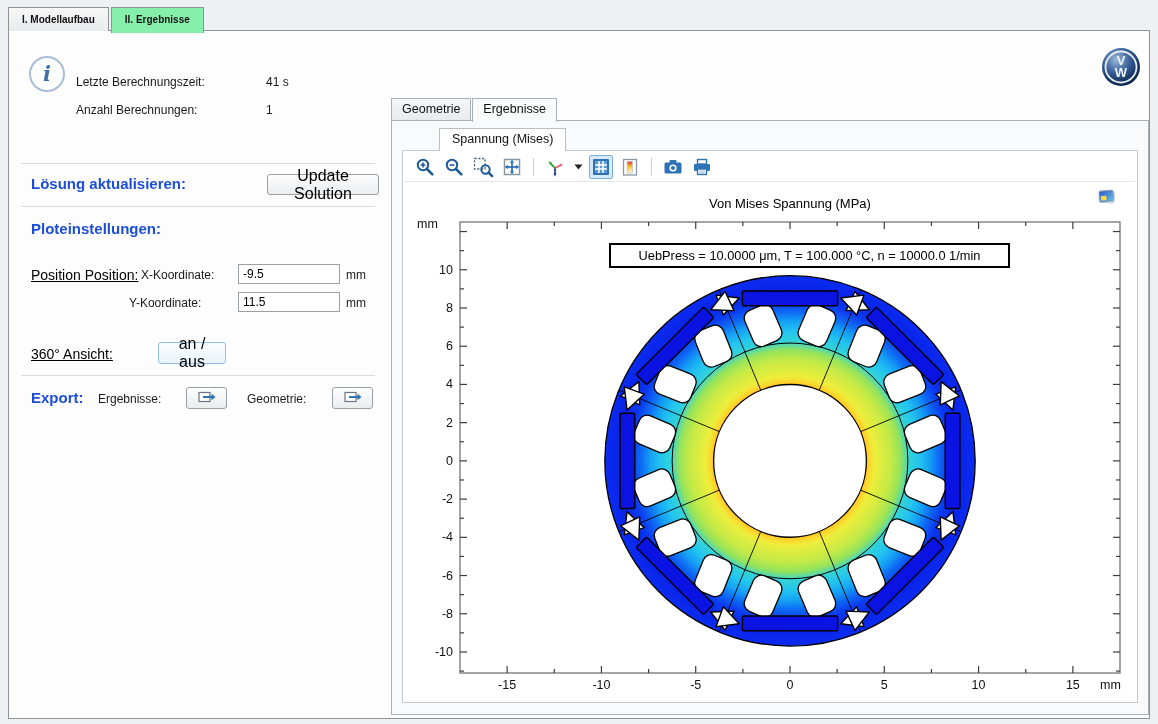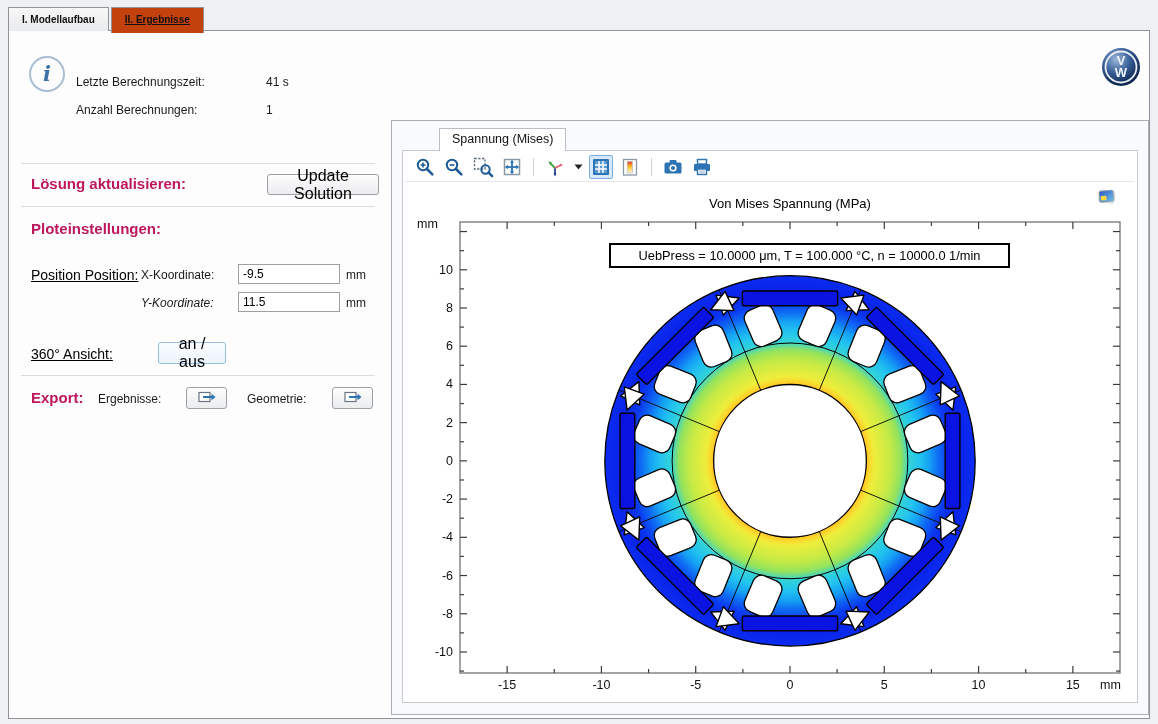--- a/index.html
+++ b/index.html
@@ -6,26 +6,26 @@
     font-family:"Liberation Sans",sans-serif;color:#111;-webkit-font-smoothing:antialiased;}
   .abs{position:absolute;}
   
   #app{position:absolute;left:8px;top:30px;width:1140px;height:687px;background:#fdfdfe;
        border:1px solid #8f9398;}
   
   #toptabs{position:absolute;left:8px;top:7px;display:flex;z-index:3;}
   .toptab{height:23px;line-height:23px;padding:0 13px;font-size:10px;font-weight:bold;
           border:1px solid #8f9398;background:linear-gradient(#f7f7f7,#e9eaec);
           border-bottom:none;cursor:default;}
-  .toptab.active{background:#c2410c;height:25px;line-height:24px;margin-bottom:-2px;text-decoration:underline;}
+  .toptab.active{background:#86efac;height:25px;line-height:24px;margin-bottom:-2px;}
   .toptab + .toptab{margin-left:2px;}
   
   .lbl{font-size:12px;color:#1a1a1a;}
   .val{font-size:12px;color:#1a1a1a;}
-  .h{font-size:15px;font-weight:bold;color:#be185d;}
+  .h{font-size:15px;font-weight:bold;color:#1d4ed8;}
   .ul{font-size:14px;text-decoration:underline;color:#000;}
   .divider{position:absolute;height:1px;background:#dcdcdc;left:12px;width:354px;}
   .btn{position:absolute;background:linear-gradient(#fdfdfd,#ebecee);border:1px solid #9aa0a6;
        border-radius:3px;font-size:16px;font-family:"Liberation Sans",sans-serif;
        display:flex;align-items:center;justify-content:center;cursor:default;}
   .btn.blue{border-color:#93bfe4;background:linear-gradient(#fbfdff,#eaf3fb);}
   
   #infoicon{position:absolute;left:20px;top:25px;width:32px;height:32px;border-radius:50%;
             border:2px solid #a9bdd3;display:flex;align-items:center;justify-content:center;}
   #infoicon span{font-family:"DejaVu Serif",serif;font-style:italic;font-weight:bold;
@@ -80,21 +80,21 @@
   <div class="abs h" style="left:22px;top:144px;">Lösung aktualisieren:</div>
   <button class="btn" style="left:258px;top:143px;width:112px;height:21px;">Update Solution</button>
 
   <div class="divider" style="top:175px;"></div>
 
   <div class="abs h" style="left:22px;top:189px;">Ploteinstellungen:</div>
   <div class="abs ul" style="left:22px;top:236px;">Position Position:</div>
   <div class="abs lbl" style="left:132px;top:237px;">X-Koordinate:</div>
   <input class="field" style="left: 229px; top: 233px;" value="-9.5">
   <div class="abs lbl" style="left:337px;top:237px;">mm</div>
-  <div class="abs lbl" style="left:132px;top:265px;font-style:italic;">Y-Koordinate:</div>
+  <div class="abs lbl" style="left:120px;top:265px;">Y-Koordinate:</div>
   <input class="field" style="left: 229px; top: 261px;" value="11.5">
   <div class="abs lbl" style="left:337px;top:265px;">mm</div>
 
   <div class="abs ul" style="left:22px;top:315px;">360° Ansicht:</div>
   <button class="btn blue" style="left:149px;top:311px;width:68px;height:22px;">an / aus</button>
 
   <div class="divider" style="top:344px;"></div>
 
   <div class="abs h" style="left:22px;top:358px;">Export:</div>
   <div class="abs lbl" style="left:89px;top:361px;">Ergebnisse:</div>
@@ -124,20 +124,24 @@
             <stop offset="100%" stop-color="#0c2248"></stop>
         </radialGradient>
       </defs>
       <circle cx="20" cy="20" r="19" fill="url(#vwg)"></circle>
       <circle cx="20" cy="20" r="15.5" fill="none" stroke="#e8eef5" stroke-width="1.8"></circle>
       <text x="20" y="17.5" text-anchor="middle" font-size="13" font-weight="bold" fill="#eef3f9">V</text>
       <text x="20" y="30" text-anchor="middle" font-size="13" font-weight="bold" fill="#eef3f9">W</text>
     </svg>
   </div>
 
+  <div id="rtabs">
+    <div class="rtab">Geometrie</div>
+    <div class="rtab active">Ergebnisse</div>
+  </div>
 
   <div id="rpanel">
     <div id="ptabs">
       <div class="ptab active">Spannung (Mises)</div>
     </div>
     <div id="ppanel">
 
       <div id="toolbar">
         <div class="tbtn">
           <svg width="22" height="22" viewBox="0 0 22 22">

